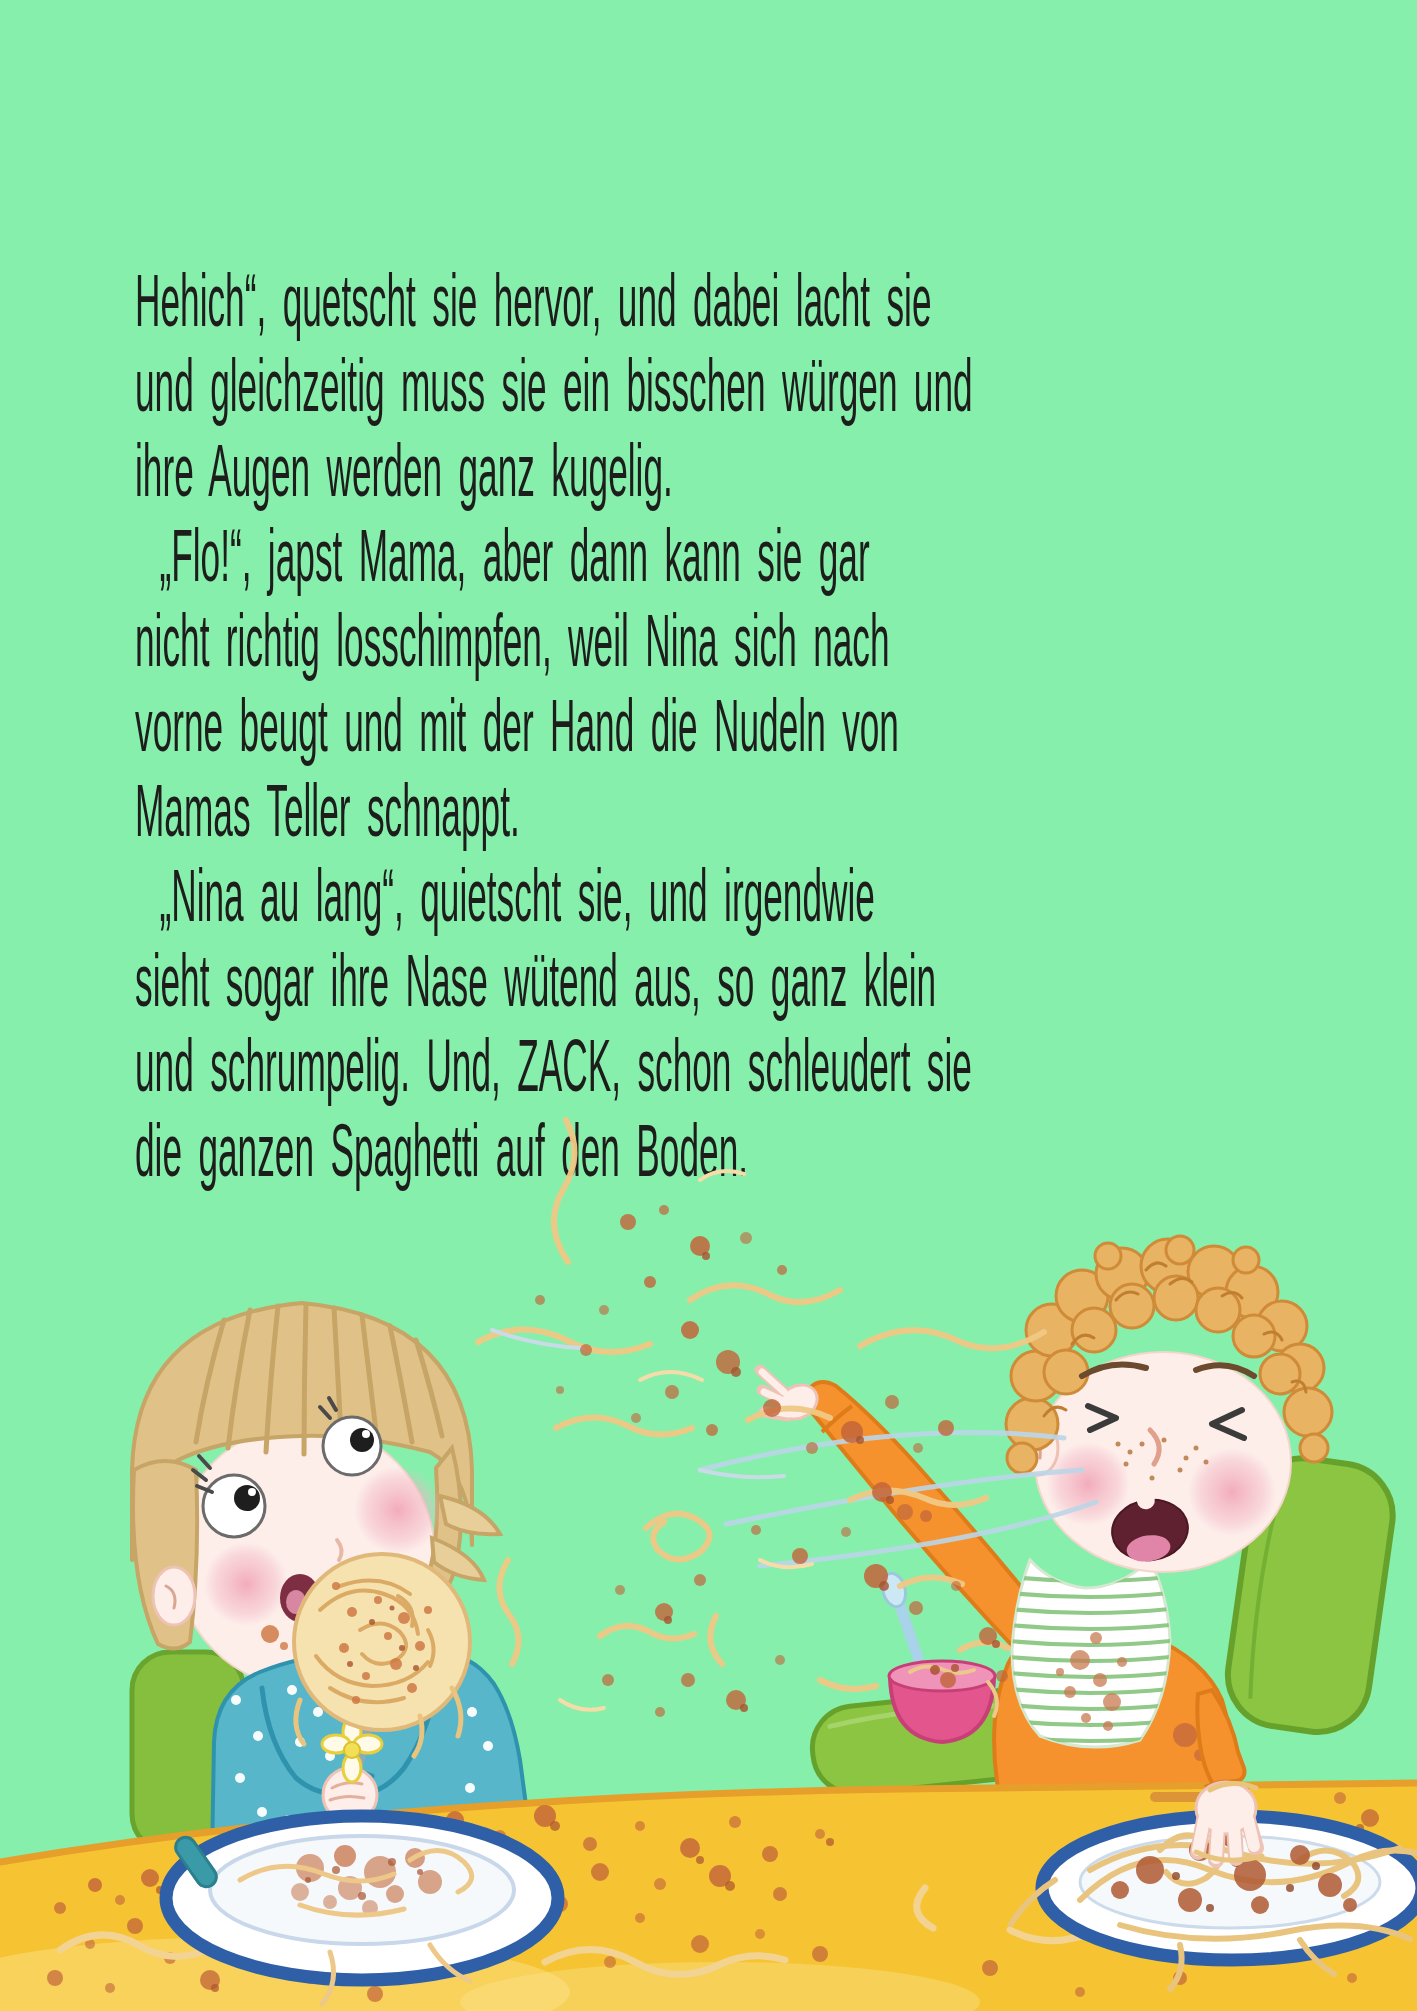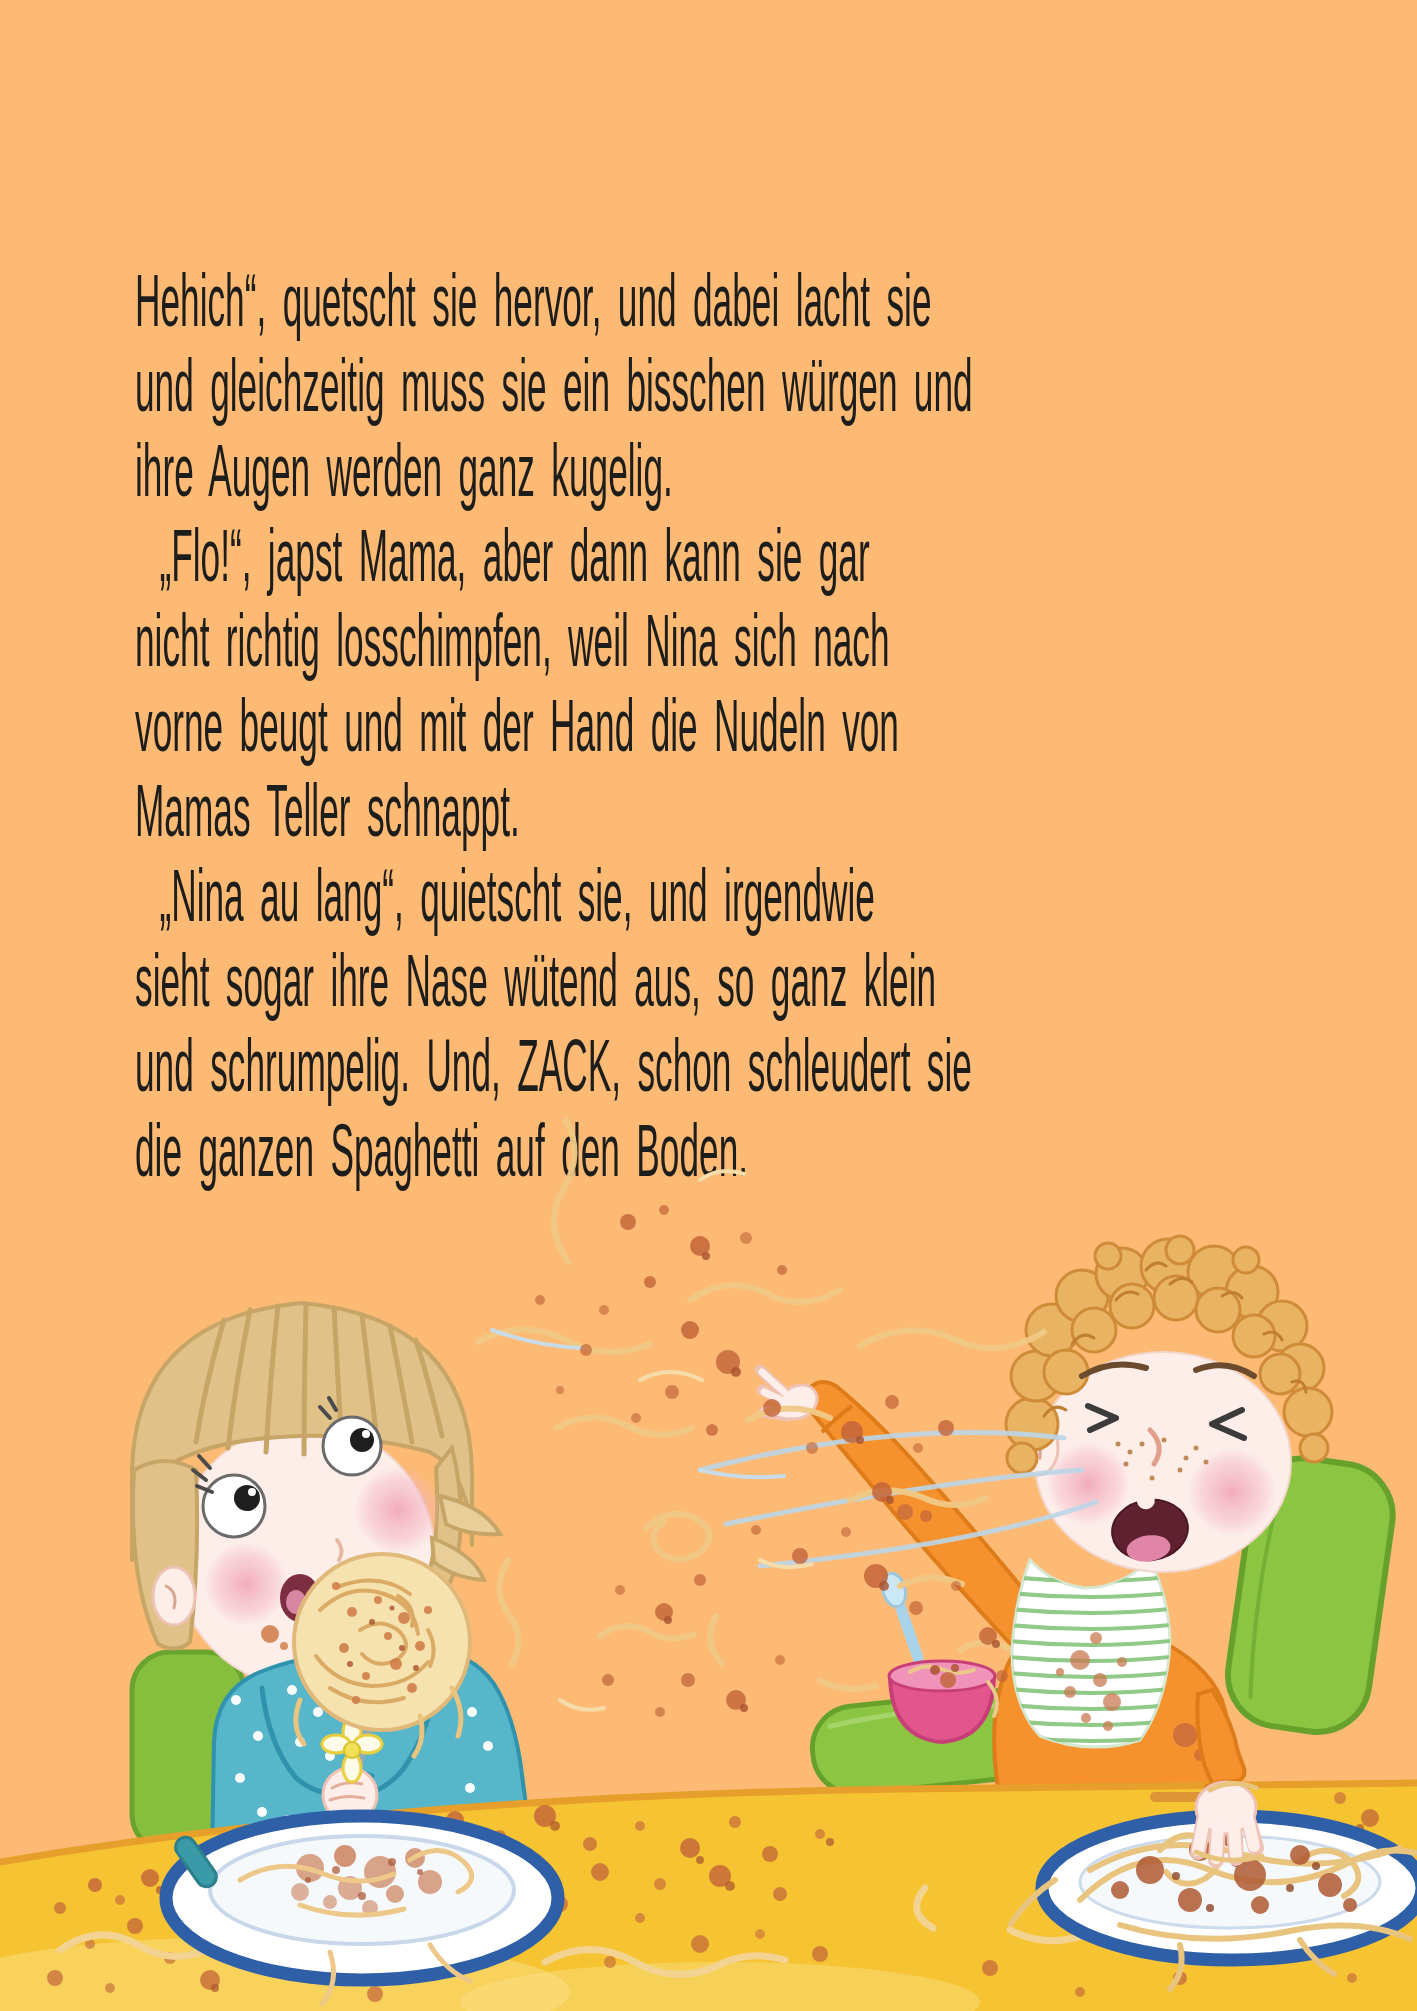--- a/index.html
+++ b/index.html
@@ -1,16 +1,16 @@
 <!DOCTYPE html>
 <html><head>
 <meta charset="utf-8">
 <style>
   html,body{margin:0;padding:0;background:#fff;}
-  .page{position:relative;width:1417px;height:2011px;background:#fdba74;overflow:hidden;
+  .page{position:relative;width:1417px;height:2011px;background:#86efac;overflow:hidden;
         font-family:"Liberation Sans",sans-serif;}
   .text-block{position:absolute;left:135px;top:258px;color:#1d1d1b;}
   .tline{font-size:75px;line-height:85px;white-space:nowrap;letter-spacing:0px;
          word-spacing:14px;transform:scaleX(0.47);transform-origin:0 0;height:85px;}
   .tline.indent{padding-left:52px;}
   .illus{position:absolute;left:0;top:0;width:1417px;height:2011px;}
 </style>
 </head>
 <body>
 

